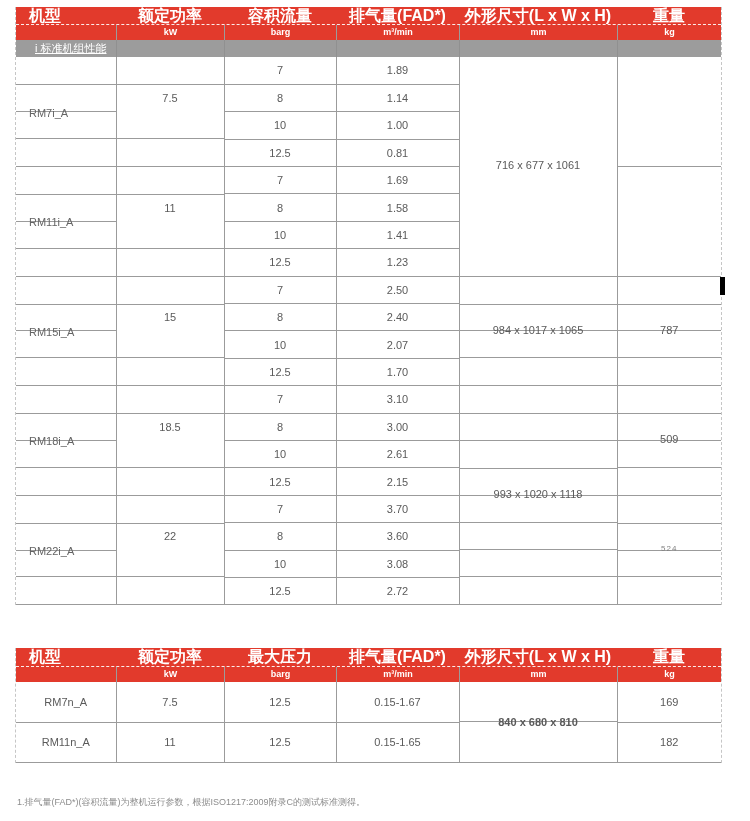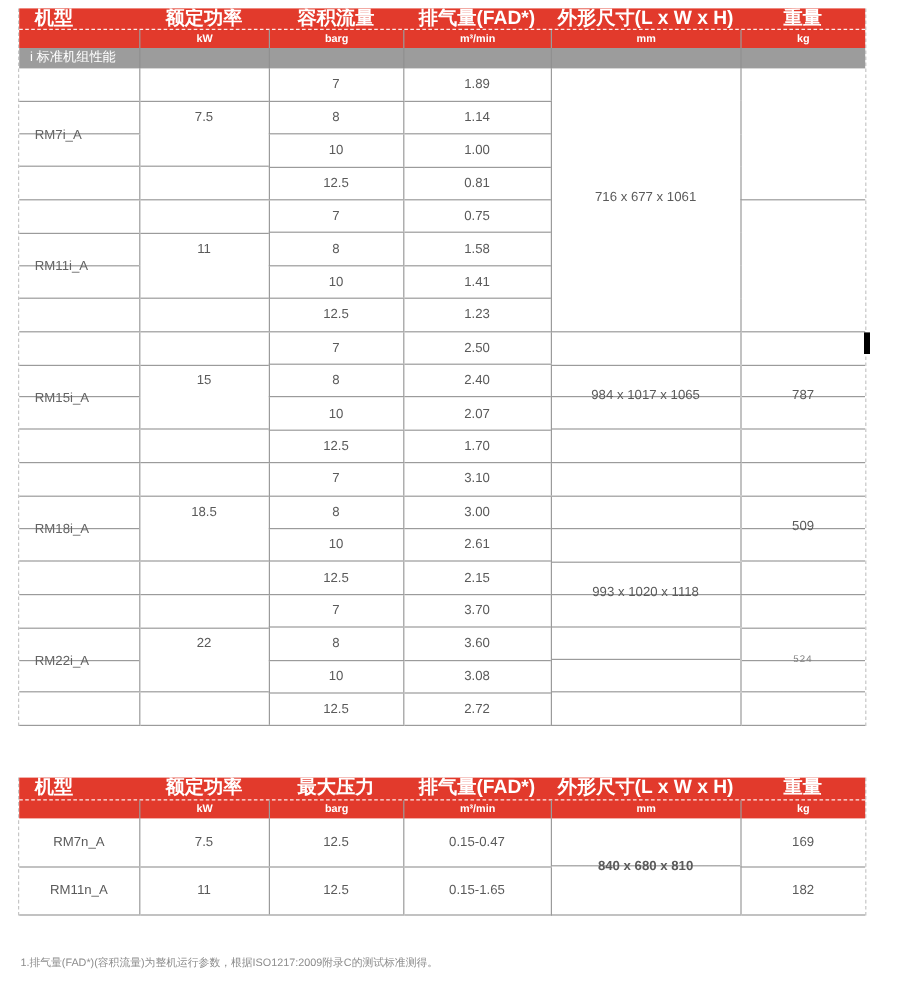--- a/index.html
+++ b/index.html
@@ -23,21 +23,21 @@
   .t2 .names .hcell { height:18px; line-height:18px; }
   .units { border-top:1px dashed rgba(255,255,255,0.9); }
   .units .hcell { font-size:9px; height:15px; line-height:15px; }
   .units .hcell + .hcell { border-left:1px solid #9b9b9b; }
   .hcell.left { text-align:left; padding-left:13px; }
   
   .band { display:flex; background:#9c9c9c; }
   .band .bcell { box-sizing:border-box; height:17px; line-height:17px; color:#fff; font-size:11px; white-space:nowrap; }
   .t2 .band .bcell { height:20px; line-height:20px; }
   .band .bcell + .bcell { border-left:1px solid #909090; }
-  .band .bcell:first-child { padding-left:9px; }
+  .band .bcell:first-child { padding-left:19px;text-decoration:underline; }
   
   .c0 { width:100px; } .c1 { width:108px; } .c2 { width:112px; }
   .c3 { width:123px; } .c4 { width:158px; } .c5 { width:104px; }
   
   table.data { border-collapse:collapse; table-layout:fixed; width:705px; }
   table.data td {
     border-left:1px solid #9b9b9b; border-bottom:1px solid #9b9b9b;
     font-size:11px; color:#5a5a5a; text-align:center; padding:0; vertical-align:middle;
   }
   table.data td.noleft { border-left:none; }
@@ -150,21 +150,21 @@
         </tr>
 
     <tr>
       <td class="model-cell noleft" rowspan="4">
             <span class="mv">RM11i_A</span>
           </td>
       <td class="power-cell" rowspan="4">
             <span class="pv">11</span>
           </td>
       <td>7</td>
-      <td>0.75</td>
+      <td>1.69</td>
       <td class="mcell" rowspan="4"></td>
     </tr>
     <tr>
           <td>8</td>
           <td>1.58</td>
         </tr>
     <tr>
           <td>10</td>
           <td>1.41</td>
         </tr>
@@ -286,21 +286,21 @@
         <col style="width:112px">
       <col style="width:123px">
         <col style="width:158px">
         <col style="width:104px">
     </colgroup>
     <tbody>
         <tr>
       <td class="model2 noleft">RM7n_A</td>
       <td>7.5</td>
       <td>12.5</td>
-      <td>0.15-0.47</td>
+      <td>0.15-1.67</td>
       <td class="mcell lines1" rowspan="2">
             <span class="cv" style="transform:translateY(-50%)">840 x 680 x 810</span>
           </td>
       <td>169</td>
     </tr>
     <tr>
       <td class="model2 noleft">RM11n_A</td>
       <td>11</td>
       <td>12.5</td>
       <td>0.15-1.65</td>

